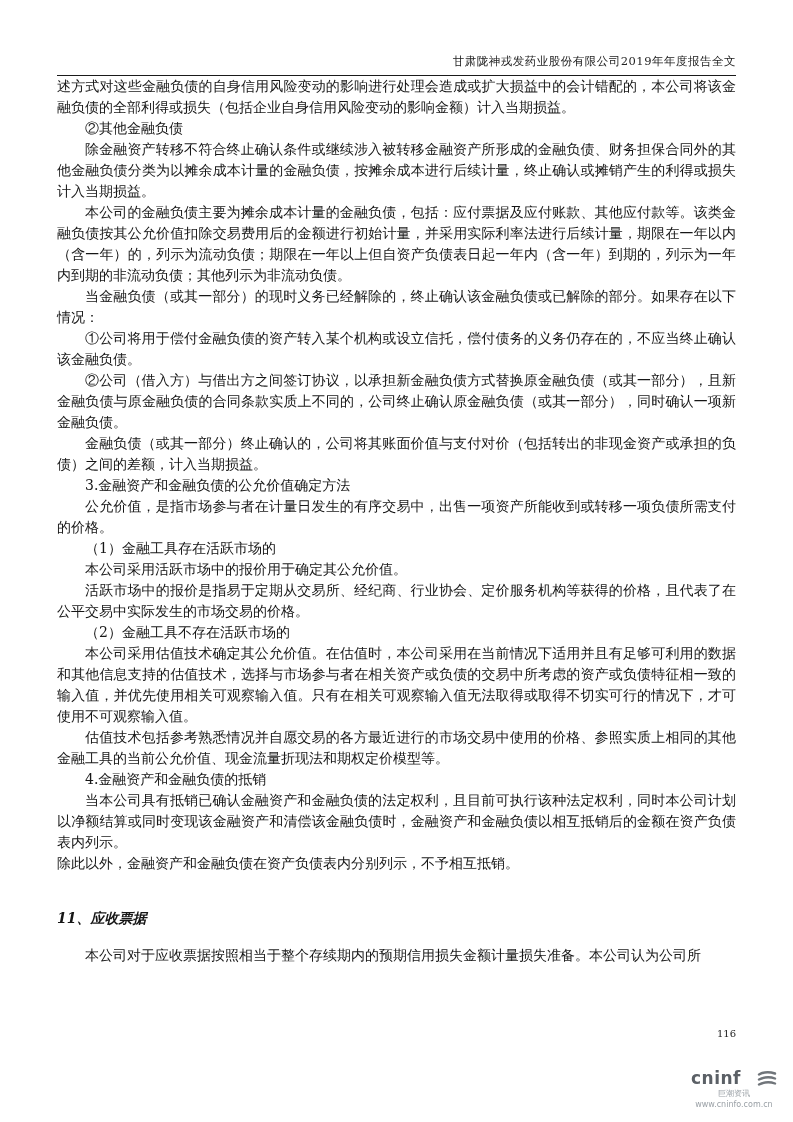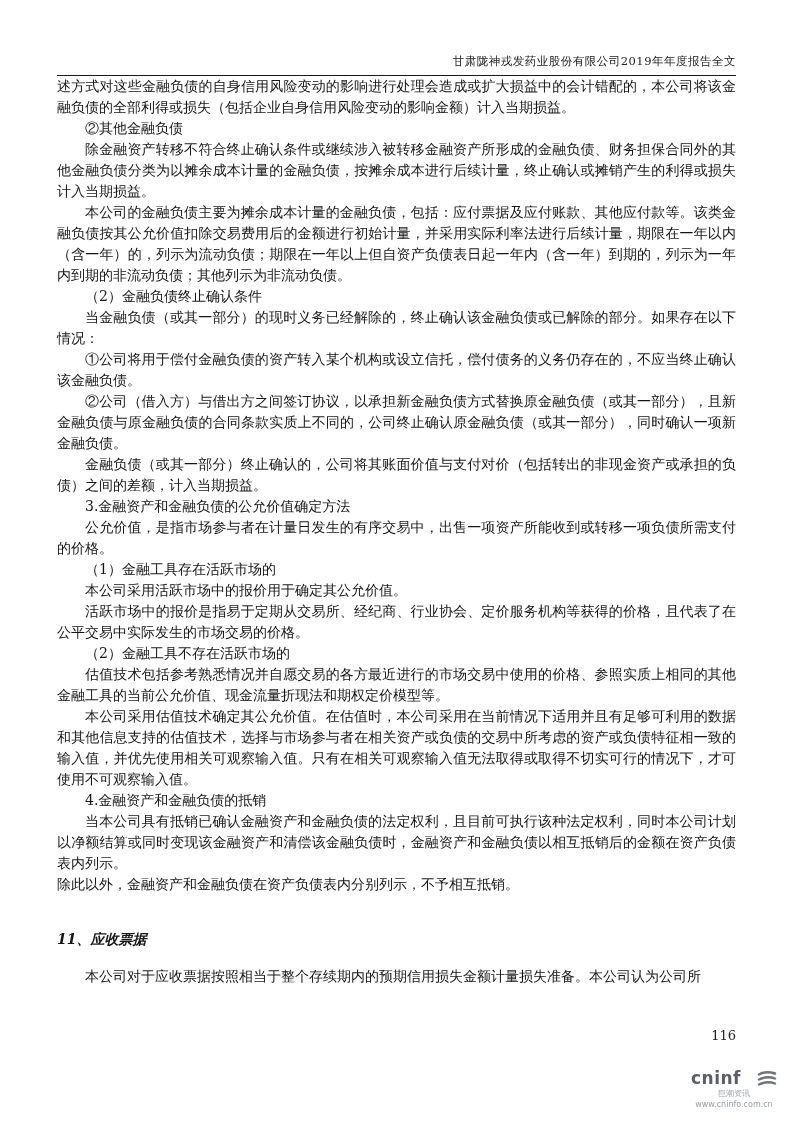--- a/index.html
+++ b/index.html
@@ -35,21 +35,21 @@
     font-size: 14px;
     line-height: 21px;
     font-weight: 700;
     font-style: italic;
   }
 
   .page-number {
     position: absolute;
     top: 1028px;
     right: 57px;
-    font-size: 13px;
+    font-size: 10px;
     color: #222;
   }
 
   .logo {
     position: absolute;
     right: 16px;
     bottom: 12px;
     color: #6d7278;
   }
   .logo-row { display: flex; align-items: center; gap: 16px; }
@@ -78,33 +78,32 @@
 
   <div class="header">
     <span class="header-title">甘肃陇神戎发药业股份有限公司2019年年度报告全文</span>
   </div>
 
   <div class="body">
     <p class="para">述方式对这些金融负债的自身信用风险变动的影响进行处理会造成或扩大损益中的会计错配的，本公司将该金融负债的全部利得或损失（包括企业自身信用风险变动的影响金额）计入当期损益。</p>
     <p class="para ind">②其他金融负债</p>
     <p class="para ind">除金融资产转移不符合终止确认条件或继续涉入被转移金融资产所形成的金融负债、财务担保合同外的其他金融负债分类为以摊余成本计量的金融负债，按摊余成本进行后续计量，终止确认或摊销产生的利得或损失计入当期损益。</p>
     <p class="para ind">本公司的金融负债主要为摊余成本计量的金融负债，包括：应付票据及应付账款、其他应付款等。该类金融负债按其公允价值扣除交易费用后的金额进行初始计量，并采用实际利率法进行后续计量，期限在一年以内（含一年）的，列示为流动负债；期限在一年以上但自资产负债表日起一年内（含一年）到期的，列示为一年内到期的非流动负债；其他列示为非流动负债。</p>
-    <p class="para ind">（2）金融负债终止确认条件</p>
     <p class="para ind">当金融负债（或其一部分）的现时义务已经解除的，终止确认该金融负债或已解除的部分。如果存在以下情况：</p>
     <p class="para ind">①公司将用于偿付金融负债的资产转入某个机构或设立信托，偿付债务的义务仍存在的，不应当终止确认该金融负债。</p>
     <p class="para ind">②公司（借入方）与借出方之间签订协议，以承担新金融负债方式替换原金融负债（或其一部分），且新金融负债与原金融负债的合同条款实质上不同的，公司终止确认原金融负债（或其一部分），同时确认一项新金融负债。</p>
     <p class="para ind">金融负债（或其一部分）终止确认的，公司将其账面价值与支付对价（包括转出的非现金资产或承担的负债）之间的差额，计入当期损益。</p>
     <p class="para ind">3.金融资产和金融负债的公允价值确定方法</p>
     <p class="para ind">公允价值，是指市场参与者在计量日发生的有序交易中，出售一项资产所能收到或转移一项负债所需支付的价格。</p>
     <p class="para ind">（1）金融工具存在活跃市场的</p>
     <p class="para ind">本公司采用活跃市场中的报价用于确定其公允价值。</p>
     <p class="para ind">活跃市场中的报价是指易于定期从交易所、经纪商、行业协会、定价服务机构等获得的价格，且代表了在公平交易中实际发生的市场交易的价格。</p>
     <p class="para ind">（2）金融工具不存在活跃市场的</p>
+    <p class="para ind">本公司采用估值技术确定其公允价值。在估值时，本公司采用在当前情况下适用并且有足够可利用的数据和其他信息支持的估值技术，选择与市场参与者在相关资产或负债的交易中所考虑的资产或负债特征相一致的输入值，并优先使用相关可观察输入值。只有在相关可观察输入值无法取得或取得不切实可行的情况下，才可使用不可观察输入值。</p>
     <p class="para ind">估值技术包括参考熟悉情况并自愿交易的各方最近进行的市场交易中使用的价格、参照实质上相同的其他金融工具的当前公允价值、现金流量折现法和期权定价模型等。</p>
-    <p class="para ind">本公司采用估值技术确定其公允价值。在估值时，本公司采用在当前情况下适用并且有足够可利用的数据和其他信息支持的估值技术，选择与市场参与者在相关资产或负债的交易中所考虑的资产或负债特征相一致的输入值，并优先使用相关可观察输入值。只有在相关可观察输入值无法取得或取得不切实可行的情况下，才可使用不可观察输入值。</p>
     <p class="para ind">4.金融资产和金融负债的抵销</p>
     <p class="para ind">当本公司具有抵销已确认金融资产和金融负债的法定权利，且目前可执行该种法定权利，同时本公司计划以净额结算或同时变现该金融资产和清偿该金融负债时，金融资产和金融负债以相互抵销后的金额在资产负债表内列示。</p>
     <p class="para">除此以外，金融资产和金融负债在资产负债表内分别列示，不予相互抵销。</p>
 
     <p class="heading">11、应收票据</p>
 
     <p class="para ind">本公司对于应收票据按照相当于整个存续期内的预期信用损失金额计量损失准备。本公司认为公司所</p>
   </div>
 
   <div class="page-number">116</div>

